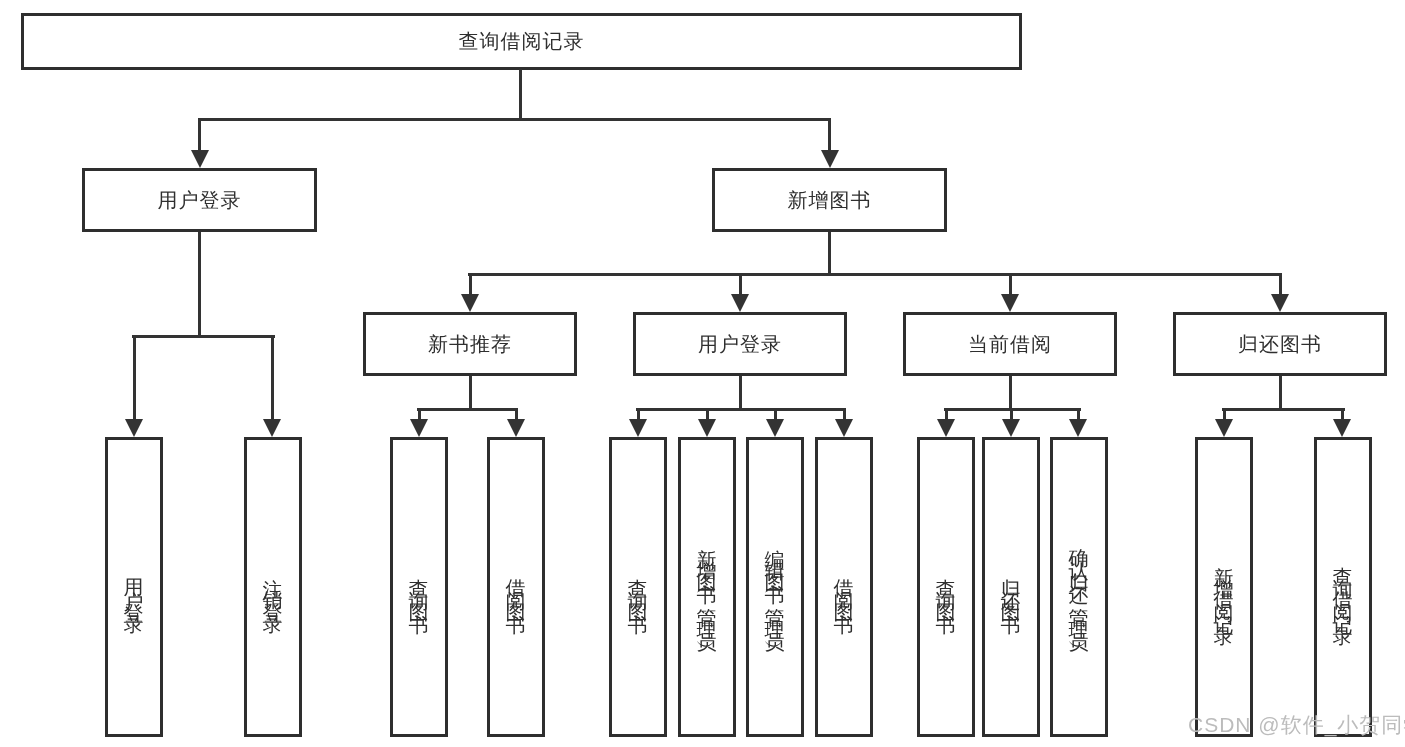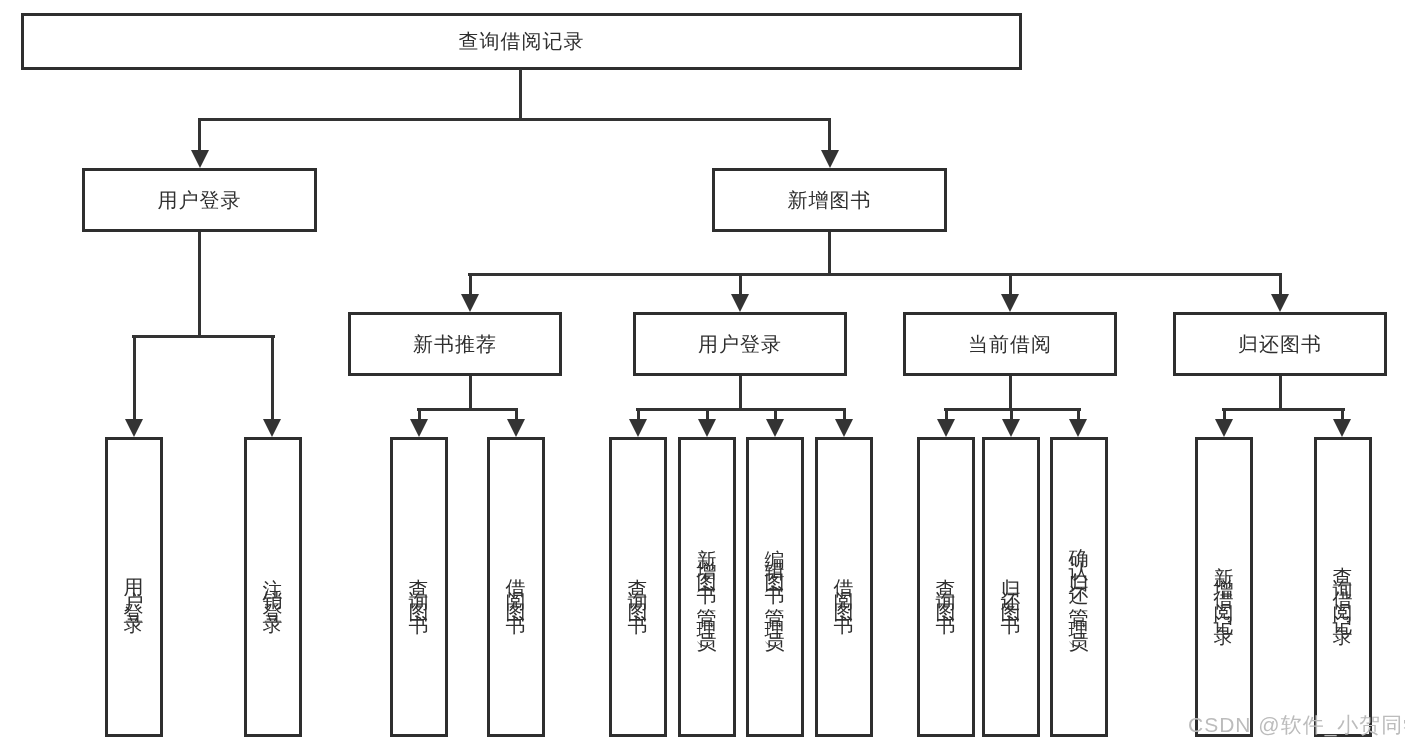--- a/index.html
+++ b/index.html
@@ -66,21 +66,21 @@
   <div class="line" style="left:468px;top:273px;width:814px;height:3px;"></div>
   <div class="line" style="left:469px;top:273px;width:3px;height:23px;"></div>
   <div class="arrow" style="left:461px;top:294px;"></div>
   <div class="line" style="left:739px;top:273px;width:3px;height:23px;"></div>
   <div class="arrow" style="left:731px;top:294px;"></div>
   <div class="line" style="left:1009px;top:273px;width:3px;height:23px;"></div>
   <div class="arrow" style="left:1001px;top:294px;"></div>
   <div class="line" style="left:1279px;top:273px;width:3px;height:23px;"></div>
   <div class="arrow" style="left:1271px;top:294px;"></div>
 
-  <div class="box l3" style="left:348px;text-align:right;">
+  <div class="box l3" style="left:363px;text-align:right;">
     <span class="hlabel">新书推荐</span>
   </div>
   <div class="box l3" style="left:633px;">
     <span class="hlabel">用户登录</span>
   </div>
   <div class="box l3" style="left:903px;">
     <span class="hlabel">当前借阅</span>
   </div>
   <div class="box l3" style="left:1173px;">
     <span class="hlabel">归还图书</span>

